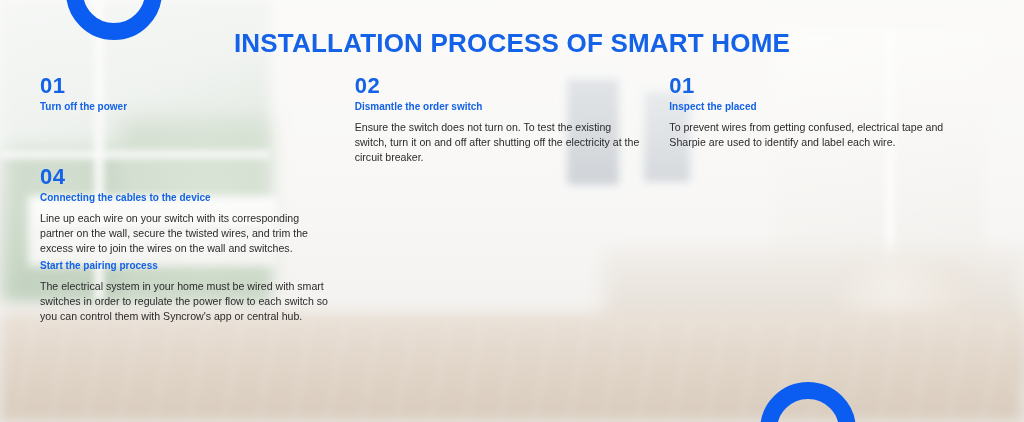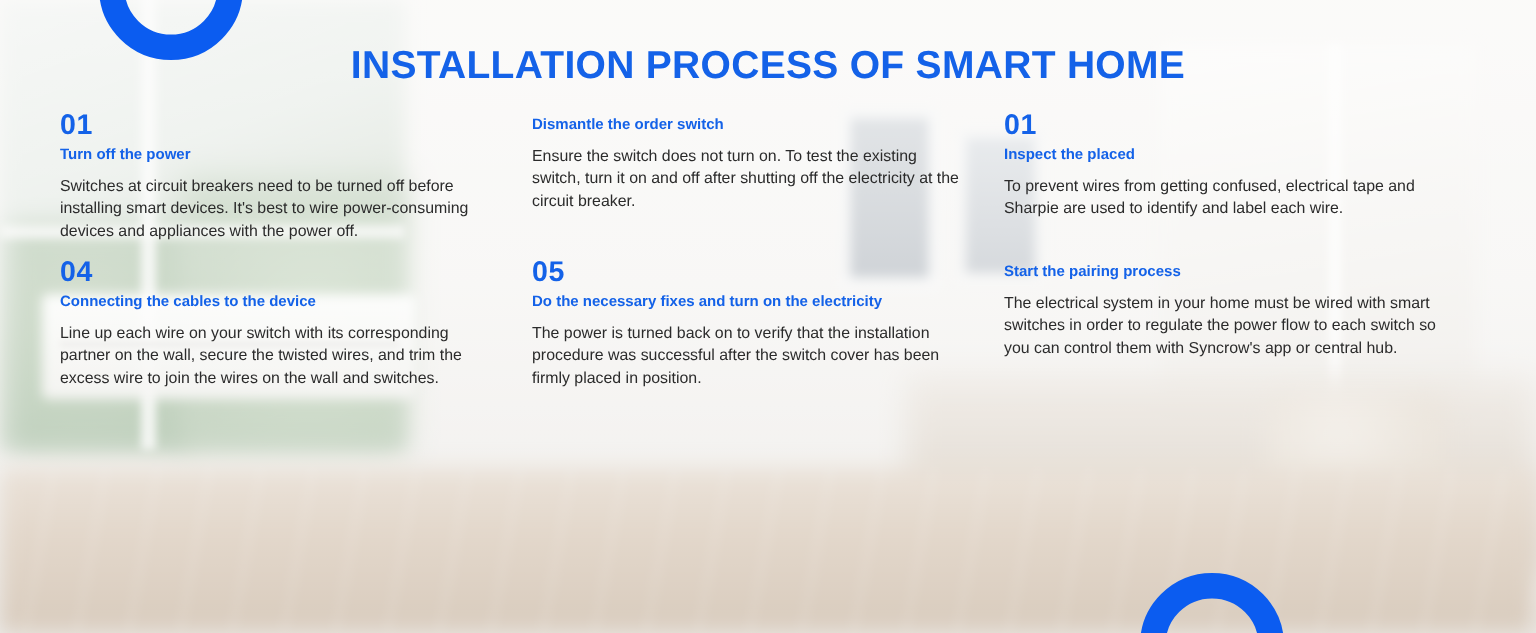--- a/index.html
+++ b/index.html
@@ -112,25 +112,25 @@
     font-weight: bold;
     letter-spacing: .2px;
     color: #1462e8;
   }
 
   .grid {
     position: absolute;
     top: 74px; left: 40px; width: 944px;
   }
   .row { display: flex; }
-  .row-2 { margin-top: 10px; }
+  .row-2 { margin-top: 0; flex-direction: column; }
   .cell { width: 315px; padding-right: 24px; }
 
   .num {
-    font-size: 19px;
+    font-size: 22px;
     font-weight: bold;
     color: #1462e8;
     line-height: 1.05;
     letter-spacing: .5px;
   }
   .head {
     margin-top: 4px;
     font-size: 10px;
     font-weight: bold;
     color: #1462e8;
@@ -175,44 +175,39 @@
   <div id="content">
 
     <div class="title">INSTALLATION PROCESS OF SMART HOME</div>
 
     <div class="grid">
 
       <div class="row">
         <div class="cell cell-01">
           <div class="num">01</div>
           <div class="head">Turn off the power</div>
-          <div class="body">Switches at circuit breakers need to be turned off before installing smart devices. It's best to wire power-consuming devices and appliances with the power off.</div>
         </div>
         <div class="cell cell-02">
+          <div class="num">02</div>
           <div class="head">Dismantle the order switch</div>
           <div class="body">Ensure the switch does not turn on. To test the existing switch, turn it on and off after shutting off the electricity at the circuit breaker.</div>
         </div>
         <div class="cell cell-03">
           <div class="num">01</div>
           <div class="head">Inspect the placed</div>
           <div class="body">To prevent wires from getting confused, electrical tape and Sharpie are used to identify and label each wire.</div>
         </div>
       </div>
 
       <div class="row row-2">
         <div class="cell cell-04">
           <div class="num">04</div>
           <div class="head">Connecting the cables to the device</div>
           <div class="body">Line up each wire on your switch with its corresponding partner on the wall, secure the twisted wires, and trim the excess wire to join the wires on the wall and switches.</div>
         </div>
-        <div class="cell cell-05">
-          <div class="num">05</div>
-          <div class="head">Do the necessary fixes and turn on the electricity</div>
-          <div class="body">The power is turned back on to verify that the installation procedure was successful after the switch cover has been firmly placed in position.</div>
-        </div>
         <div class="cell cell-06">
           <div class="head">Start the pairing process</div>
           <div class="body">The electrical system in your home must be wired with smart switches in order to regulate the power flow to each switch so you can control them with Syncrow's app or central hub.</div>
         </div>
       </div>
 
     </div>
   </div>
 </div>
 

